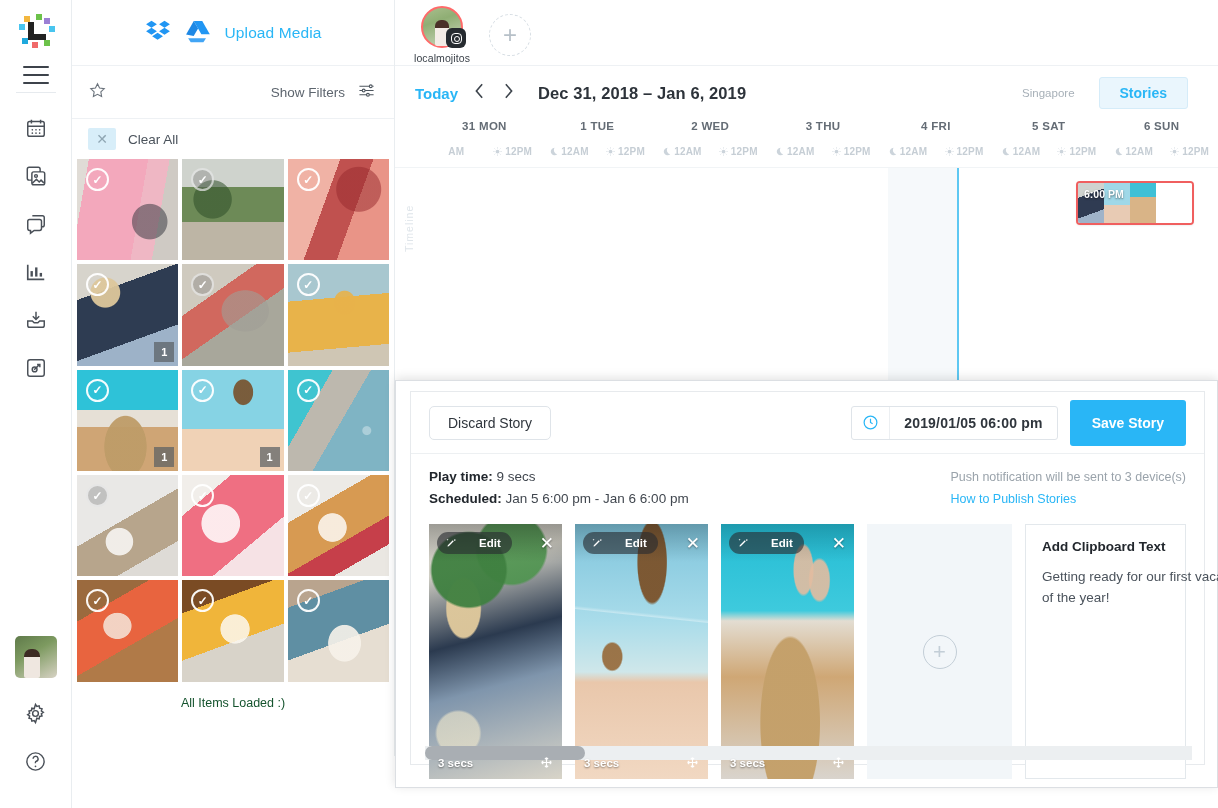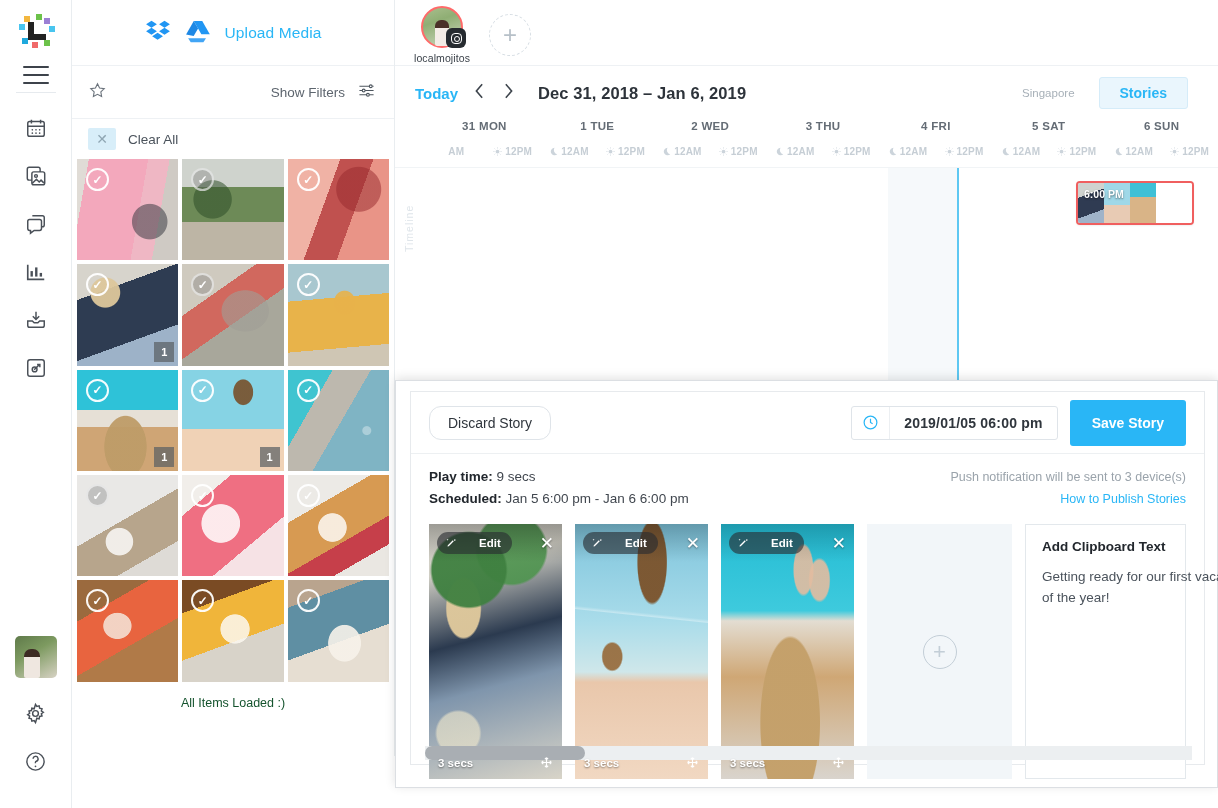--- a/index.html
+++ b/index.html
@@ -148,35 +148,35 @@
   .story-block .sb-pad { flex: 1; background: #fff; }
 
   
   .editor {
     position: absolute; left: 395px; top: 380px; width: 823px; height: 408px;
     background: #fff; border: 1px solid #dcdfe3; box-shadow: 0 -2px 10px rgba(0,0,0,.12);
   }
   .editor-inner { position:absolute; left:14px; top:10px; right:12px; bottom:22px; background:#fff; border:1px solid #e7eaed; }
   .ed-top { height: 62px; display: flex; align-items: center; padding: 0 18px; border-bottom: 1px solid #edf0f2; }
   .discard-btn {
-    height: 34px; padding: 0 18px; border: 1px solid #dfe4e9; border-radius: 12px; background: #fff;
+    height: 34px; padding: 0 18px; border: 1px solid #dfe4e9; border-radius: 5px; background: #fff;
     font-size: 14px; color: #2f353c; display: flex; align-items: center; cursor: pointer; font-weight: 500;
   }
   .ed-top-right { margin-left: auto; display: flex; align-items: center; gap: 12px; }
   .dt-field { display: flex; align-items: center; border: 1px solid #dfe4e9; border-radius: 3px; height: 34px; overflow: hidden; }
   .dt-icon { width: 38px; height: 100%; display: flex; align-items: center; justify-content: center; border-right: 1px solid #eceff2; color: #29b6f6; }
   .dt-value { padding: 0 14px; font-size: 14px; color: #2f353c; font-weight: 700; letter-spacing:.2px; }
   .save-btn {
     height: 46px; padding: 0 22px; background: #29b6f6; color: #fff; border: none; border-radius: 3px;
     font-size: 14px; font-weight: 700; cursor: pointer; display:flex; align-items:center;
   }
   .ed-meta { padding: 12px 18px 8px; position: relative; }
   .meta-line { font-size: 13.5px; color: #41474f; line-height: 22px; }
   .meta-line b { font-weight: 700; color: #22272d; }
-  .meta-right { position: absolute; right: 18px; top: 12px; text-align: right; }
+  .meta-right { position: absolute; right: 18px; top: 12px; }
   .meta-note { font-size: 12.5px; color: #9aa3ab; line-height: 22px; }
   .meta-link { font-size: 12.5px; color: #29b6f6; line-height: 22px; cursor: pointer; }
 
   .slides-row { display: flex; gap: 13px; padding: 6px 18px 0; align-items: flex-start; }
   .slide { position: relative; width: 133px; height: 255px; overflow: hidden; flex: none; }
   .slide .img { position: absolute; inset: 0; }
   .slide-top { position: absolute; left: 0; right: 0; top: 0; height: 38px; display: flex; align-items: center; padding: 0 8px; z-index: 3; }
   .edit-pill {
     display: flex; align-items: center; gap: 22px; background: rgba(40,44,48,.62); color: #fff;
     border-radius: 16px; padding: 5px 11px 5px 8px; font-size: 11.5px; font-weight: 700; cursor: pointer;

